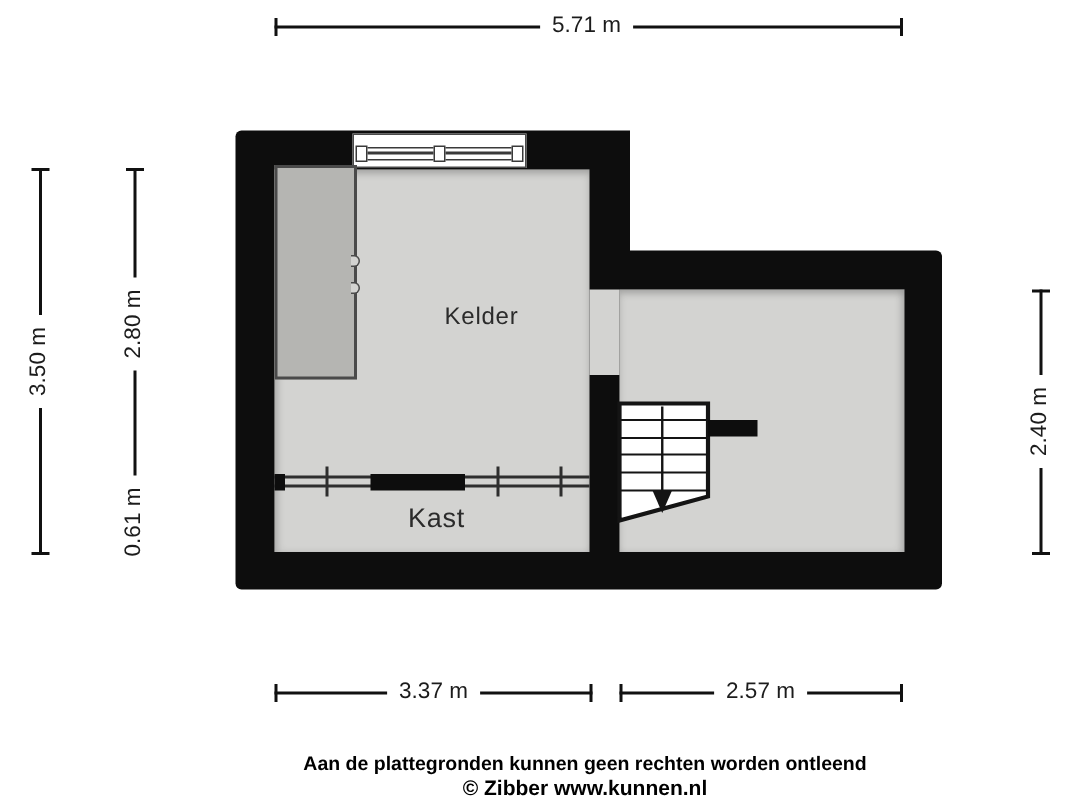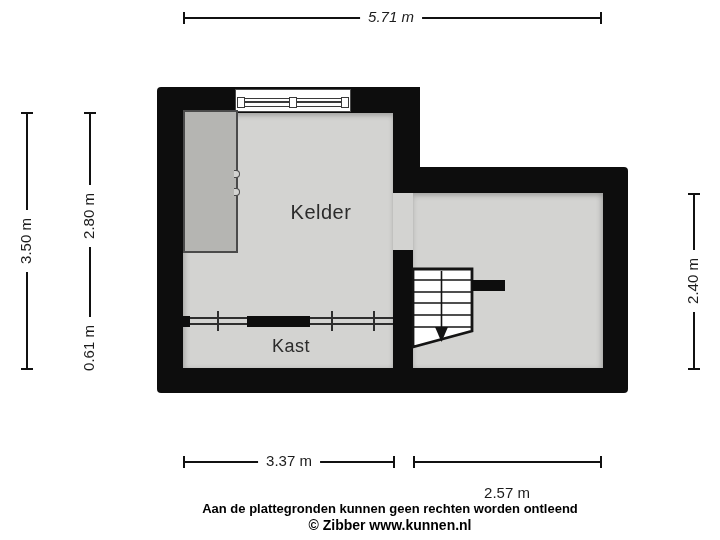--- a/index.html
+++ b/index.html
@@ -38,21 +38,21 @@
   .part-nub { position:absolute; left:0; top:0; width:7px; height:11px; background:#0d0d0d; }
   .part-tick { position:absolute; top:-5px; width:2px; height:20px; background:#2e2e2e; }
   .tick-1 { left:34px; } .tick-2 { left:148px; } .tick-3 { left:190px; }
 
   
   .stairs-svg { left:411px; top:267px; }
   .stair-stub { left:472px; top:280px; width:33px; height:11px; background:#0d0d0d; }
 
   
   .room-label { position:absolute; transform:translate(-50%,-50%); color:#2b2b2b; letter-spacing:.5px; }
-  .lbl-kelder { left:321px; top:212px; font-size:20px; }
+  .lbl-kelder { left:321px; top:212px; font-size:16px; }
   .lbl-kast   { left:291px; top:346px; font-size:18px; }
 
   
   .dim-h { position:absolute; height:12px; }
   .dim-h .line { position:absolute; left:0; right:0; top:5px; height:2.4px; background:#111; }
   .dim-h .cap  { position:absolute; top:0; width:2.4px; height:12px; background:#111; }
   .dim-h .cap.end { right:0; }
   .dim-v { position:absolute; width:12px; }
   .dim-v .line { position:absolute; top:0; bottom:0; left:5px; width:2.4px; background:#111; }
   .dim-v .cap  { position:absolute; left:0; width:12px; height:2.4px; background:#111; }
@@ -62,23 +62,23 @@
                padding:1px 8px 2px; font-size:15px; color:#1c1c1c; white-space:nowrap; line-height:1.25; }
   .dim-label.vert { transform:translate(-50%,-50%) rotate(-90deg); }
 
   .d-top   { left:183px; top:12px; width:419px; }
   .d-bl    { left:183px; top:456px; width:212px; }
   .d-br    { left:413px; top:456px; width:189px; }
   .d-left  { left:21px; top:112px; height:258px; }
   .d-inner { left:84px; top:112px; height:258px; }
   .d-right { left:688px; top:193px; height:177px; }
 
-  .l-top   { left:391px; top:18px;font-style:italic; }
+  .l-top   { left:391px; top:18px; }
   .l-bl    { left:289px; top:462px; }
-  .l-br    { left:507px; top:462px;margin-top:32px; }
+  .l-br    { left:507px; top:462px; }
   .l-left  { left:27px;  top:241px; }
   .l-280   { left:90px;  top:216px; }
   .l-061   { left:90px;  top:348px; }
   .l-right { left:694px; top:281px; }
 
   
   .footer { position:absolute; left:390px; transform:translateX(-50%); white-space:nowrap;
             font-weight:bold; color:#000; text-align:right; }
   .footer-1 { top:501px; font-size:13px; }
   .footer-2 { top:517px; font-size:14px; }

